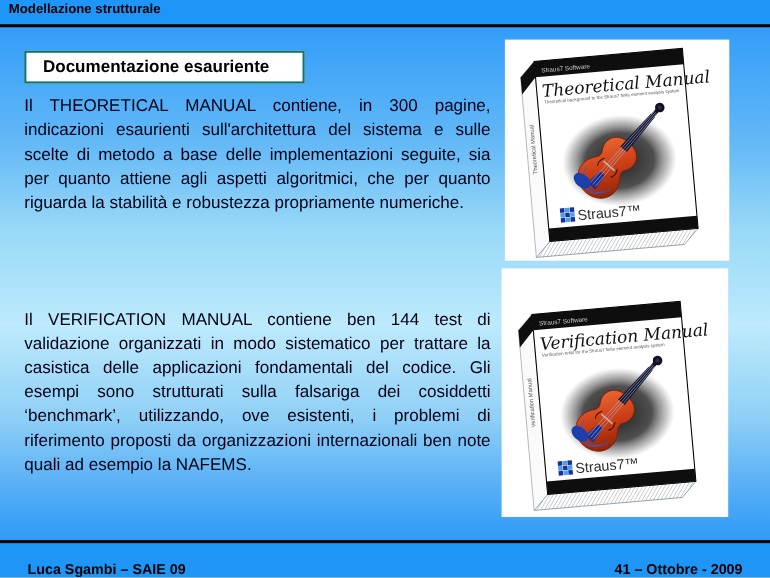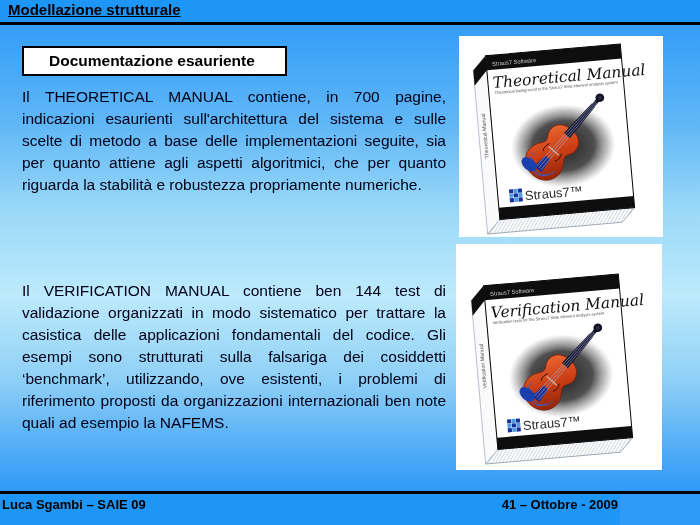--- a/index.html
+++ b/index.html
@@ -5,60 +5,60 @@
   html,body{margin:0;padding:0;}
   body{font-family:"Liberation Sans", sans-serif;}
   #slide{
     position:relative;width:700px;height:525px;overflow:hidden;background:#2f9af7;
   }
   
   .topbar{
     position:absolute;left:0;top:0;width:700px;height:22px;background:#1e96f8;
   }
   .topbar-title{
-    position:absolute;left:8px;top:1px;font-size:15px;font-weight:bold;color:#000;text-decoration:underline;
+    position:absolute;left:8px;top:1px;font-size:12px;font-weight:bold;color:#000;
   }
   .topbar-rule{
     position:absolute;left:0;top:22px;width:700px;height:3px;background:#000;
   }
   
   .main-area{
     position:absolute;left:0;top:25px;width:700px;height:466px;
     background:linear-gradient(180deg,
       #339df8 0%, #62b8f6 22%, #9ad9f8 40%, #bdeafc 58%, #8fd0f6 76%, #55aef6 90%, #2f9af7 100%);
   }
   
   .title-box{
     position:absolute;left:22px;top:46px;width:236px;height:26px;
-    background:#ffffff;border:2px solid #000000;
+    background:#ffffff;border:2px solid #0f766e;
     font-size:15.5px;font-weight:bold;color:#000;
-    line-height:26px;padding-left:25px;
+    line-height:26px;padding-left:15px;
   }
   
   .para{
     position:absolute;left:22px;width:424px;
     font-size:15.5px;line-height:22px;color:#000016;
     text-align:justify;
   }
   .para-1{top:86px;}
   .para-2{top:280px;}
   
   .book-box{position:absolute;background:#ffffff;}
   .book-box-1{left:459px;top:36px;width:204px;height:201px;}
   .book-box-2{left:456px;top:244px;width:206px;height:226px;}
   .book-box-1 svg{display:block;margin:2px auto 0;}
   .book-box-2 svg{display:block;margin:24px auto 0;}
   
   .footer-rule{
     position:absolute;left:0;top:491px;width:700px;height:3px;background:#000;
   }
   .footerbar{
-    position:absolute;left:0;top:494px;width:620px;height:31px;background:#1e96f8;
-    display:flex;justify-content:space-between;align-items:flex-start;
-    padding:3px 2px 0;box-sizing:border-box;
+    position:absolute;left:0;top:494px;width:700px;height:31px;background:#1e96f8;
+    display:flex;justify-content:space-between;align-items:flex-end;
+    padding:3px 25px 0;box-sizing:border-box;
   }
   .footer-text{font-size:13px;font-weight:bold;color:#000;}
   .book-title-text{font-family:"DejaVu Serif", serif;}
 </style>
 </head>
 <body>
 
 <svg width="0" height="0" style="position:absolute" aria-hidden="true">
   <defs>
     <linearGradient id="vgrad" x1="0" y1="0" x2="1" y2="1">
@@ -83,21 +83,21 @@
 
   <div class="topbar">
     <div class="topbar-title">Modellazione strutturale</div>
   </div>
   <div class="topbar-rule"></div>
 
   <div class="main-area"></div>
 
   <div class="title-box">Documentazione esauriente</div>
 
-  <div class="para para-1">Il THEORETICAL MANUAL contiene, in 700 pagine, indicazioni esaurienti sull'architettura del sistema e sulle scelte di metodo a base delle implementazioni seguite, sia per quanto attiene agli aspetti algoritmici, che per quanto riguarda la stabilità e robustezza propriamente numeriche.</div>
+  <div class="para para-1">Il THEORETICAL MANUAL contiene, in 300 pagine, indicazioni esaurienti sull'architettura del sistema e sulle scelte di metodo a base delle implementazioni seguite, sia per quanto attiene agli aspetti algoritmici, che per quanto riguarda la stabilità e robustezza propriamente numeriche.</div>
   <div class="para para-2">Il VERIFICATION MANUAL contiene ben 144 test di validazione organizzati in modo sistematico per trattare la casistica delle applicazioni fondamentali del codice. Gli esempi sono strutturati sulla falsariga dei cosiddetti ‘benchmark’, utilizzando, ove esistenti, i problemi di riferimento proposti da organizzazioni internazionali ben note quali ad esempio la NAFEMS.</div>
 
   <div class="book-box book-box-1">
     <svg viewBox="0 0 205 205" width="198" height="198">
       <g transform="rotate(-5 102 102)">
         <polygon points="32,182 18,196 158,196 172,182" fill="url(#pagehatch)" stroke="#667788" stroke-width="0.6"></polygon>
         <polygon points="32,12 18,26 18,196 32,182" fill="#fafafa" stroke="#8899aa" stroke-width="0.6"></polygon>
         <polygon points="32,12 18,26 18,42 32,27" fill="#0e0e0e"></polygon>
         <text transform="translate(26 118) rotate(-90)" font-size="5.5" fill="#555">Theoretical Manual</text>
         <rect x="32" y="12" width="140" height="170" fill="#ffffff" stroke="#000" stroke-width="1"></rect>

